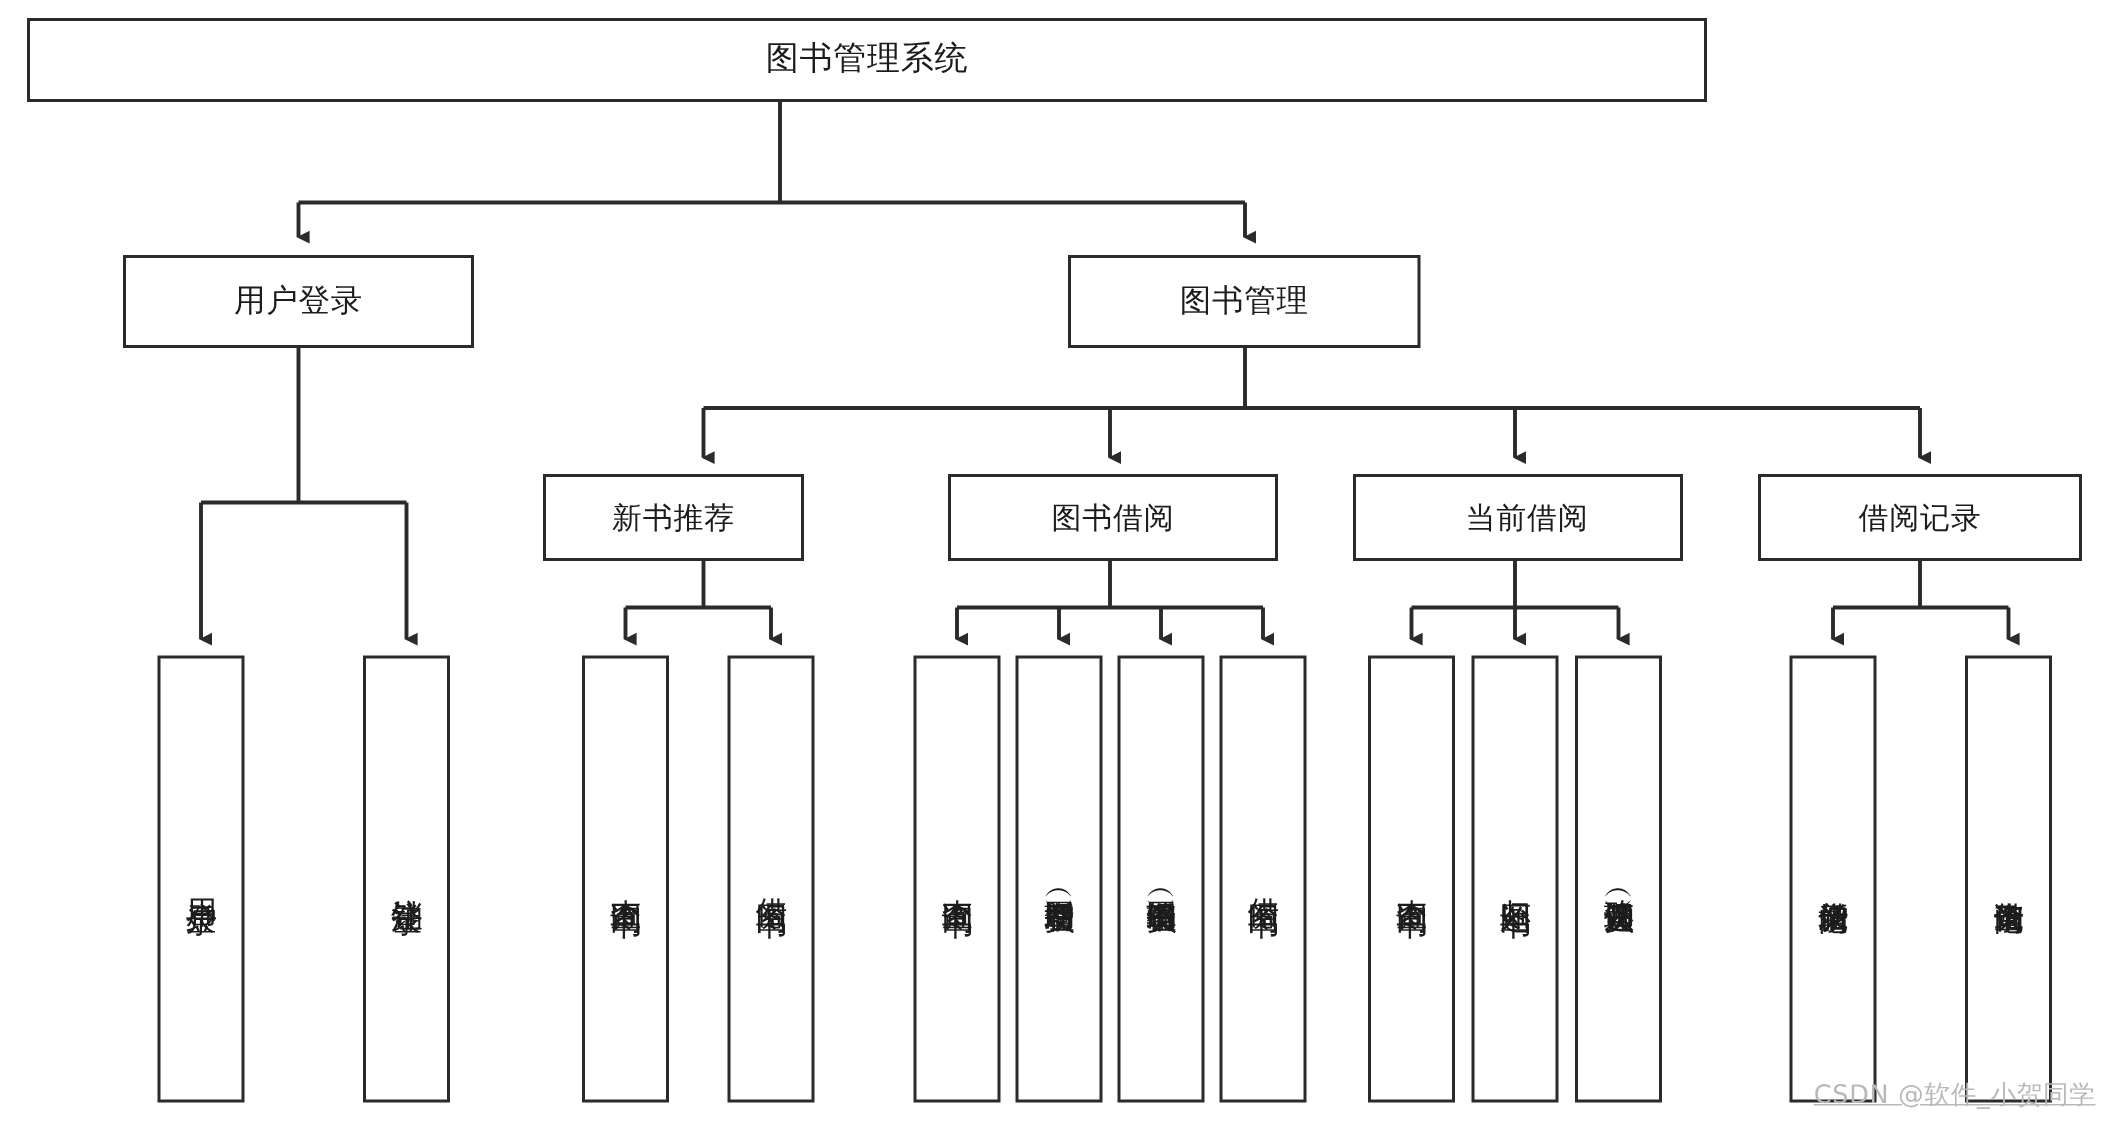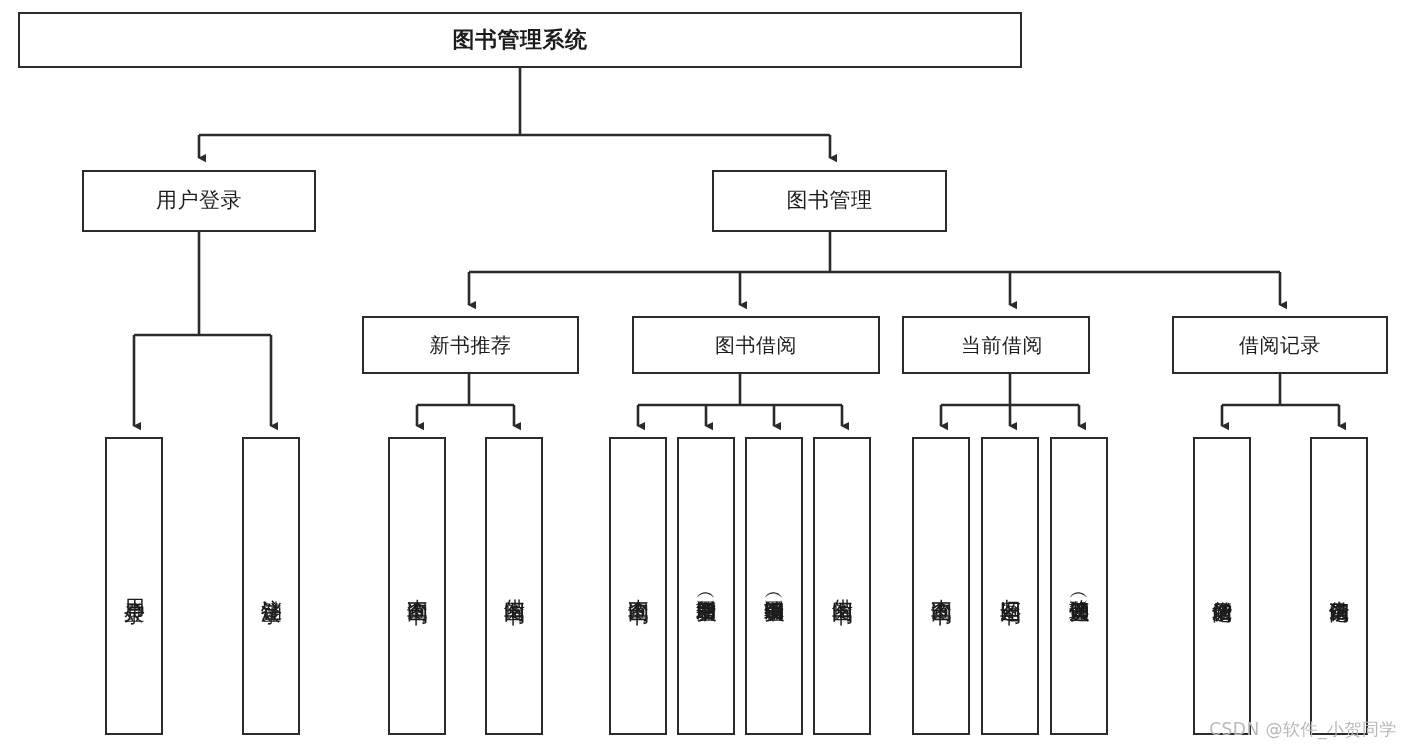--- a/index.html
+++ b/index.html
@@ -66,20 +66,21 @@
   }
   #watermark {
     position: absolute;
     right: 8px;
     bottom: 6px;
     font-size: 17px;
     color: #b9b9b9;
     letter-spacing: 0.5px;
     z-index: 5;
     white-space: nowrap;
+    text-decoration: underline;
   }
 </style>
 </head>
 <body>
 
 <div id="diagram-root">
 
   <svg id="edge-layer" viewBox="0 0 1405 747" width="1405" height="747" xmlns="http://www.w3.org/2000/svg">
     <defs>
       <marker id="arrowhead" markerWidth="10" markerHeight="10" refX="4.6" refY="7.4" orient="auto" markerUnits="userSpaceOnUse">
@@ -123,38 +124,38 @@
       <path d="M 1010 405 L 1010 426" marker-end="url(#arrowhead)"></path>
       <path d="M 1079 405 L 1079 426" marker-end="url(#arrowhead)"></path>
 
       <path d="M 1280 374 L 1280 405"></path>
       <path d="M 1222 405 L 1339 405"></path>
       <path d="M 1222 405 L 1222 426" marker-end="url(#arrowhead)"></path>
       <path d="M 1339 405 L 1339 426" marker-end="url(#arrowhead)"></path>
     </g>
   </svg>
 
-  <div class="node level-0" style="left:18px; top:12px; width:1004px; height:56px;font-weight:bold;">
+  <div class="node level-0" style="left:18px; top:12px; width:1120px; height:56px;">
     <span class="node-label">图书管理系统</span>
   </div>
 
   <div class="node level-1" style="left:82px; top:170px; width:234px; height:62px;">
     <span class="node-label">用户登录</span>
   </div>
   <div class="node level-1" style="left:712px; top:170px; width:235px; height:62px;align-items:center;">
     <span class="node-label">图书管理</span>
   </div>
 
-  <div class="node level-2" style="left:362px; top:316px; width:217px; height:58px;">
+  <div class="node level-2" style="left:362px; top:316px; width:174px; height:58px;">
     <span class="node-label">新书推荐</span>
   </div>
-  <div class="node level-2" style="left:632px; top:316px; width:248px; height:58px;">
+  <div class="node level-2" style="left:632px; top:316px; width:220px; height:58px;">
     <span class="node-label">图书借阅</span>
   </div>
-  <div class="node level-2" style="left:902px; top:316px; width:188px; height:58px;padding-left:12px;">
+  <div class="node level-2" style="left:902px; top:316px; width:220px; height:58px;padding-left:12px;">
     <span class="node-label">当前借阅</span>
   </div>
   <div class="node level-2" style="left:1172px; top:316px; width:216px; height:58px;align-items:center;">
     <span class="node-label">借阅记录</span>
   </div>
 
   <div class="node leaf" style="left:105px; top:437px; width:58px; height:298px;">
     <span class="node-label">用户登录</span>
   </div>
   <div class="node leaf" style="left:242px; top:437px; width:58px; height:298px;">

